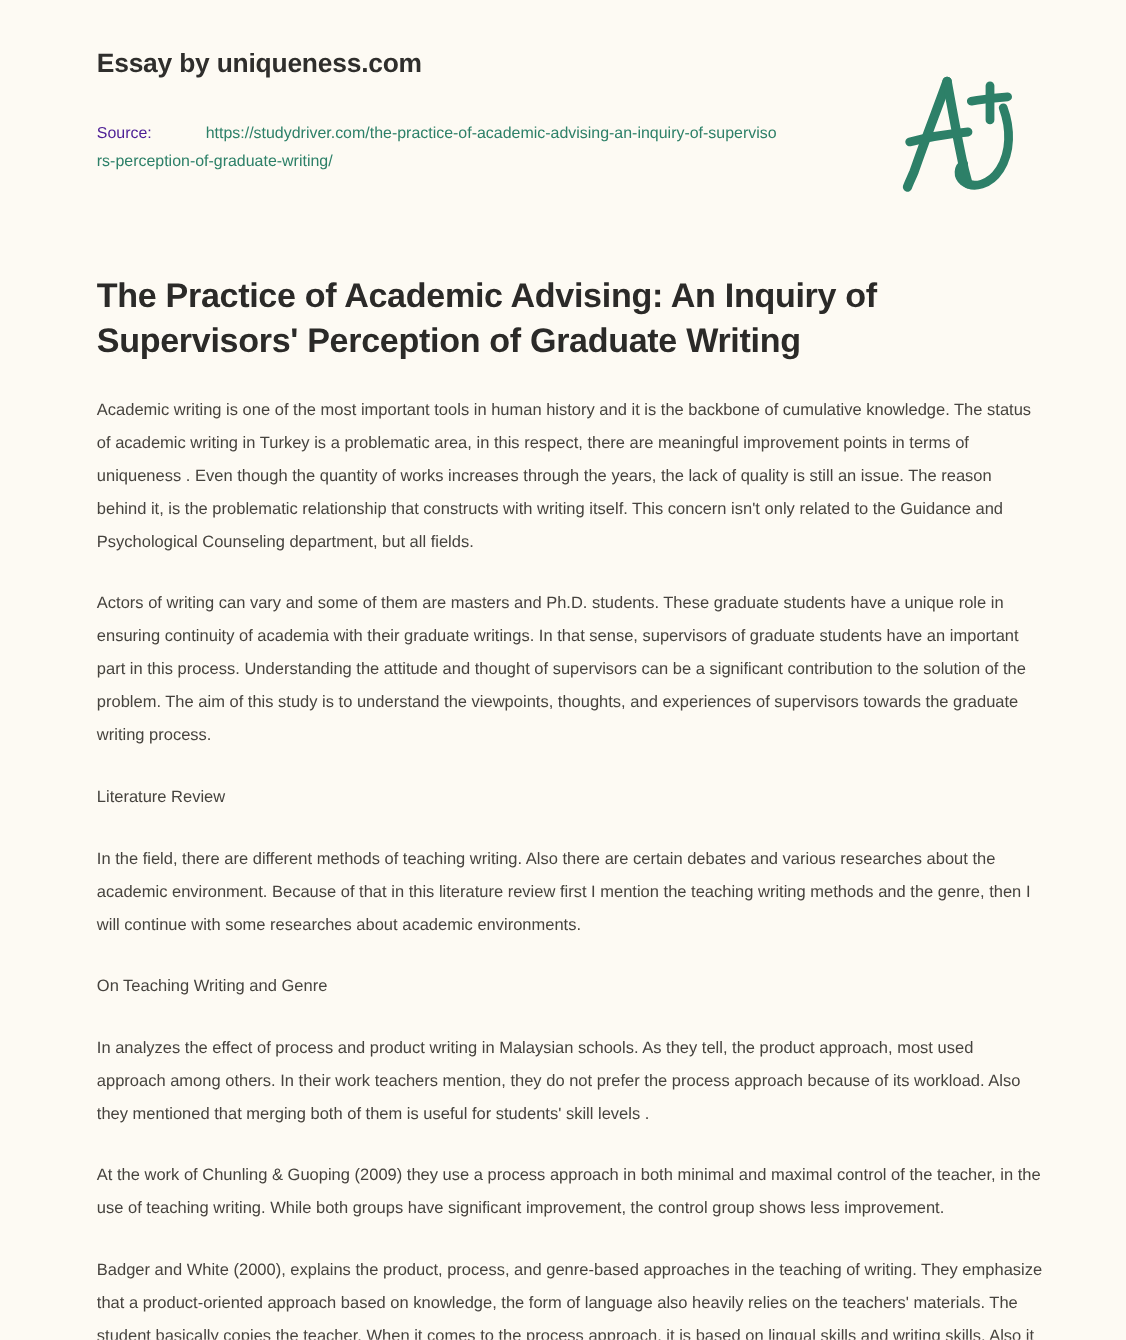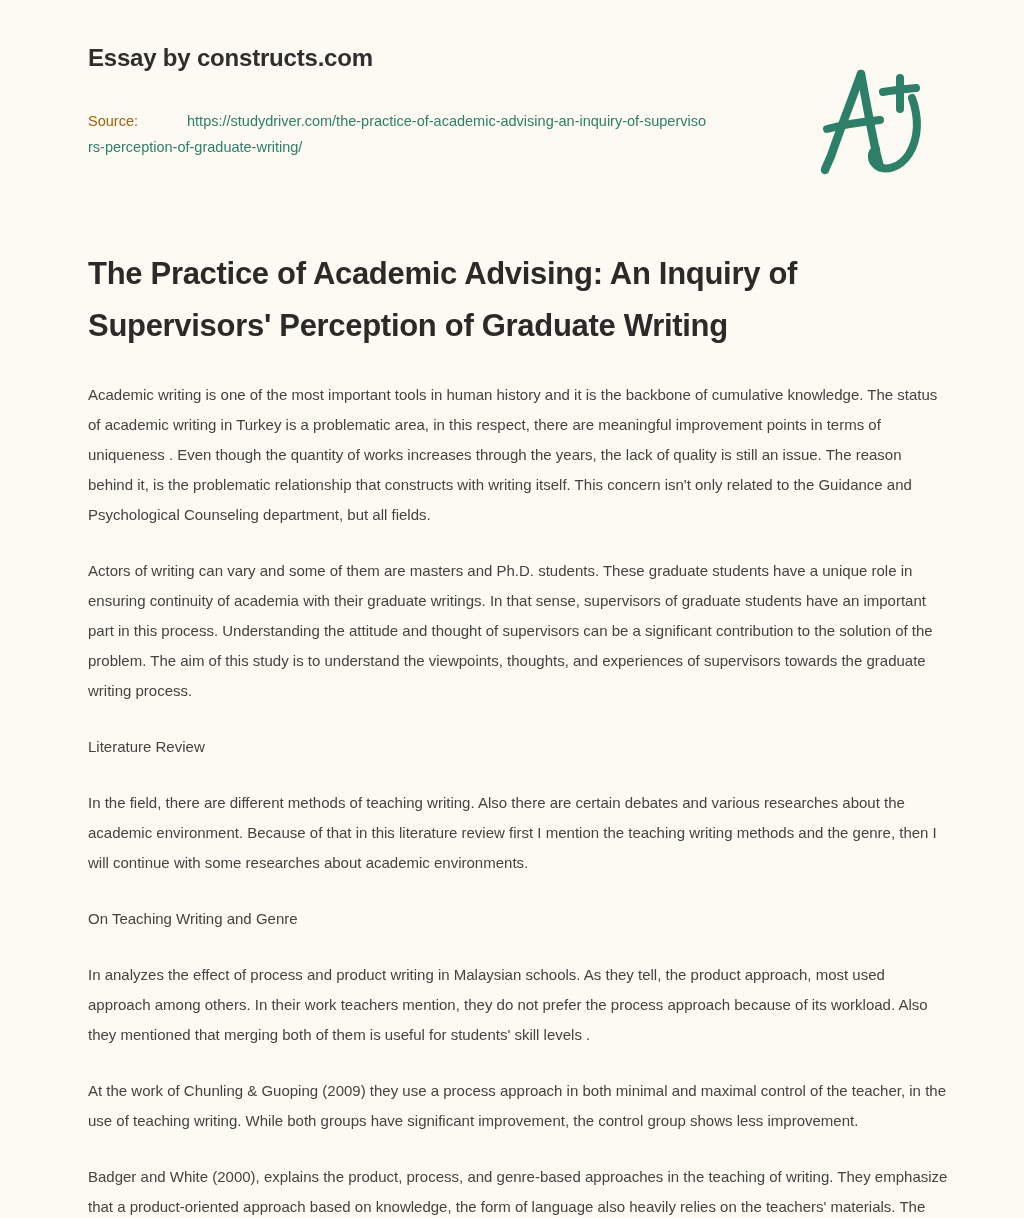--- a/index.html
+++ b/index.html
@@ -42,21 +42,21 @@
   .source-block {
     position: absolute;
     left: 88px;
     top: 108px;
     width: 620px;
     font-size: 14.5px;
     line-height: 26px;
     color: #8a8781;
   }
   .source-label {
-    color: #a16207;
+    color: #4c1d95;
   }
   .source-url {
     color: #2d8068;
     text-decoration: none;
     word-break: break-all;
     margin-left: 45px;
   }
 
   
   .logo {
@@ -75,21 +75,21 @@
   
   .article {
     position: absolute;
     left: 88px;
     top: 248px;
     width: 860px;
   }
   .article-title {
     margin: 0 0 0 0;
     font-size: 31px;
-    line-height: 52px;
+    line-height: 41px;
     font-weight: bold;
     color: #2b2a28;
     letter-spacing: -0.3px;
     width: 730px;
   }
   .body-copy {
     margin-top: 28px;
   }
   .body-copy p {
     margin: 0 0 26px 0;
@@ -101,21 +101,21 @@
     margin-bottom: 26px;
   }
 </style>
 </head>
 <body>
 
 <div class="page">
 
   <div class="header">
 
-    <div class="brand-line">Essay by constructs.com</div>
+    <div class="brand-line">Essay by uniqueness.com</div>
 
     <div class="source-block">
       <span class="source-label">Source:</span>
       <span class="source-url">https://studydriver.com/the-practice-of-academic-advising-an-inquiry-of-supervisors-perception-of-graduate-writing/</span>
     </div>
 
     <div class="logo">
       <svg viewBox="0 0 130 120" xmlns="http://www.w3.org/2000/svg">
         <g fill="none" stroke="#2d8068" stroke-linecap="round" stroke-linejoin="round">
 

